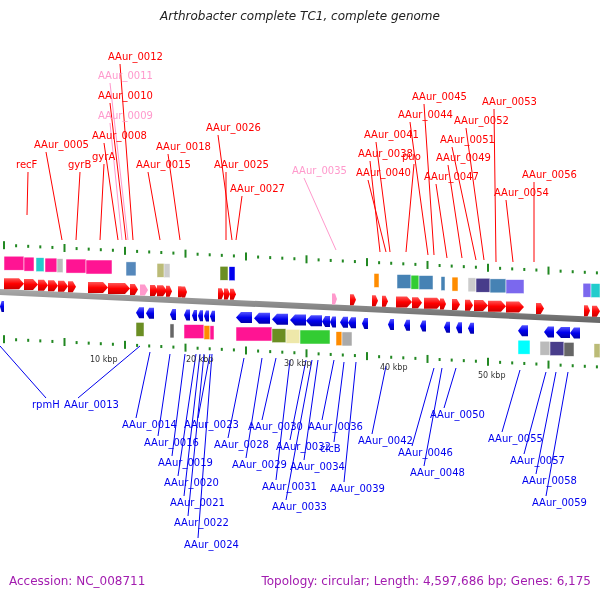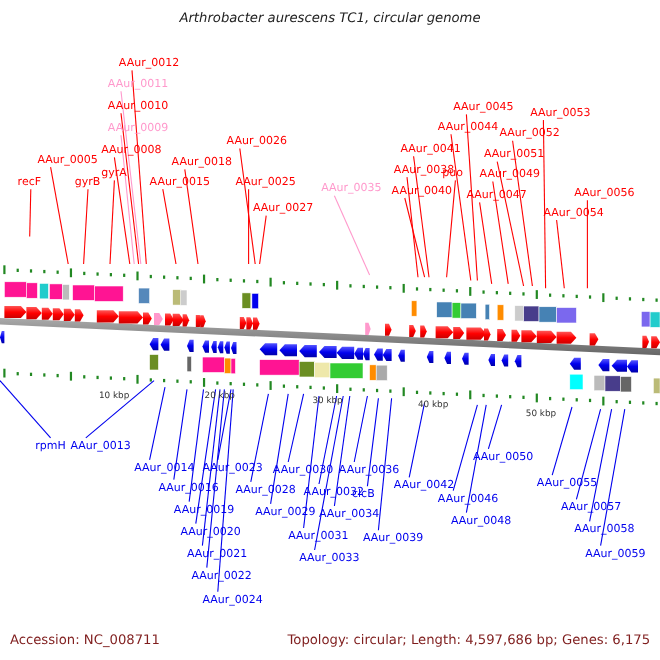--- a/index.html
+++ b/index.html
@@ -1,28 +1,28 @@
 <!DOCTYPE html>
 <html><head>
 <meta charset="utf-8">
 <style>
   html, body { margin: 0; padding: 0; background: #ffffff; }
   body { width: 600px; height: 600px; position: relative; overflow: hidden; font-family: "DejaVu Sans", sans-serif; }
   #title { position: absolute; top: 9px; left: 0; width: 600px; text-align: center; font-style: italic; font-size: 12px; color: #222; }
   #map { position: absolute; left: 0; top: 0; }
-  .footer { position: absolute; top: 574px; font-size: 12px; color: #7f1d1d; }
+  .footer { position: absolute; top: 574px; font-size: 12px; color: #a21caf; }
   #acc { left: 9px; }
   #topo { right: 9px; }
   .lbl { font-family: "DejaVu Sans", sans-serif; font-size: 10px; }
   .kbp { font-family: "DejaVu Sans", sans-serif; font-size: 8px; fill: #333; }
 </style>
 </head>
 <body>
 
-<div id="title">Arthrobacter aurescens TC1, circular genome</div>
+<div id="title">Arthrobacter complete TC1, complete genome</div>
 
 <svg id="map" width="600" height="600" viewBox="0 0 600 600">
   <defs>
     <linearGradient id="gRed" x1="0" y1="0" x2="0" y2="1">
       <stop offset="0" stop-color="#ff5555"></stop>
         <stop offset="0.5" stop-color="#ff0000"></stop>
         <stop offset="1" stop-color="#cc0000"></stop>
     </linearGradient>
     <linearGradient id="gBlue" x1="0" y1="0" x2="0" y2="1">
       <stop offset="0" stop-color="#5555ff"></stop>

